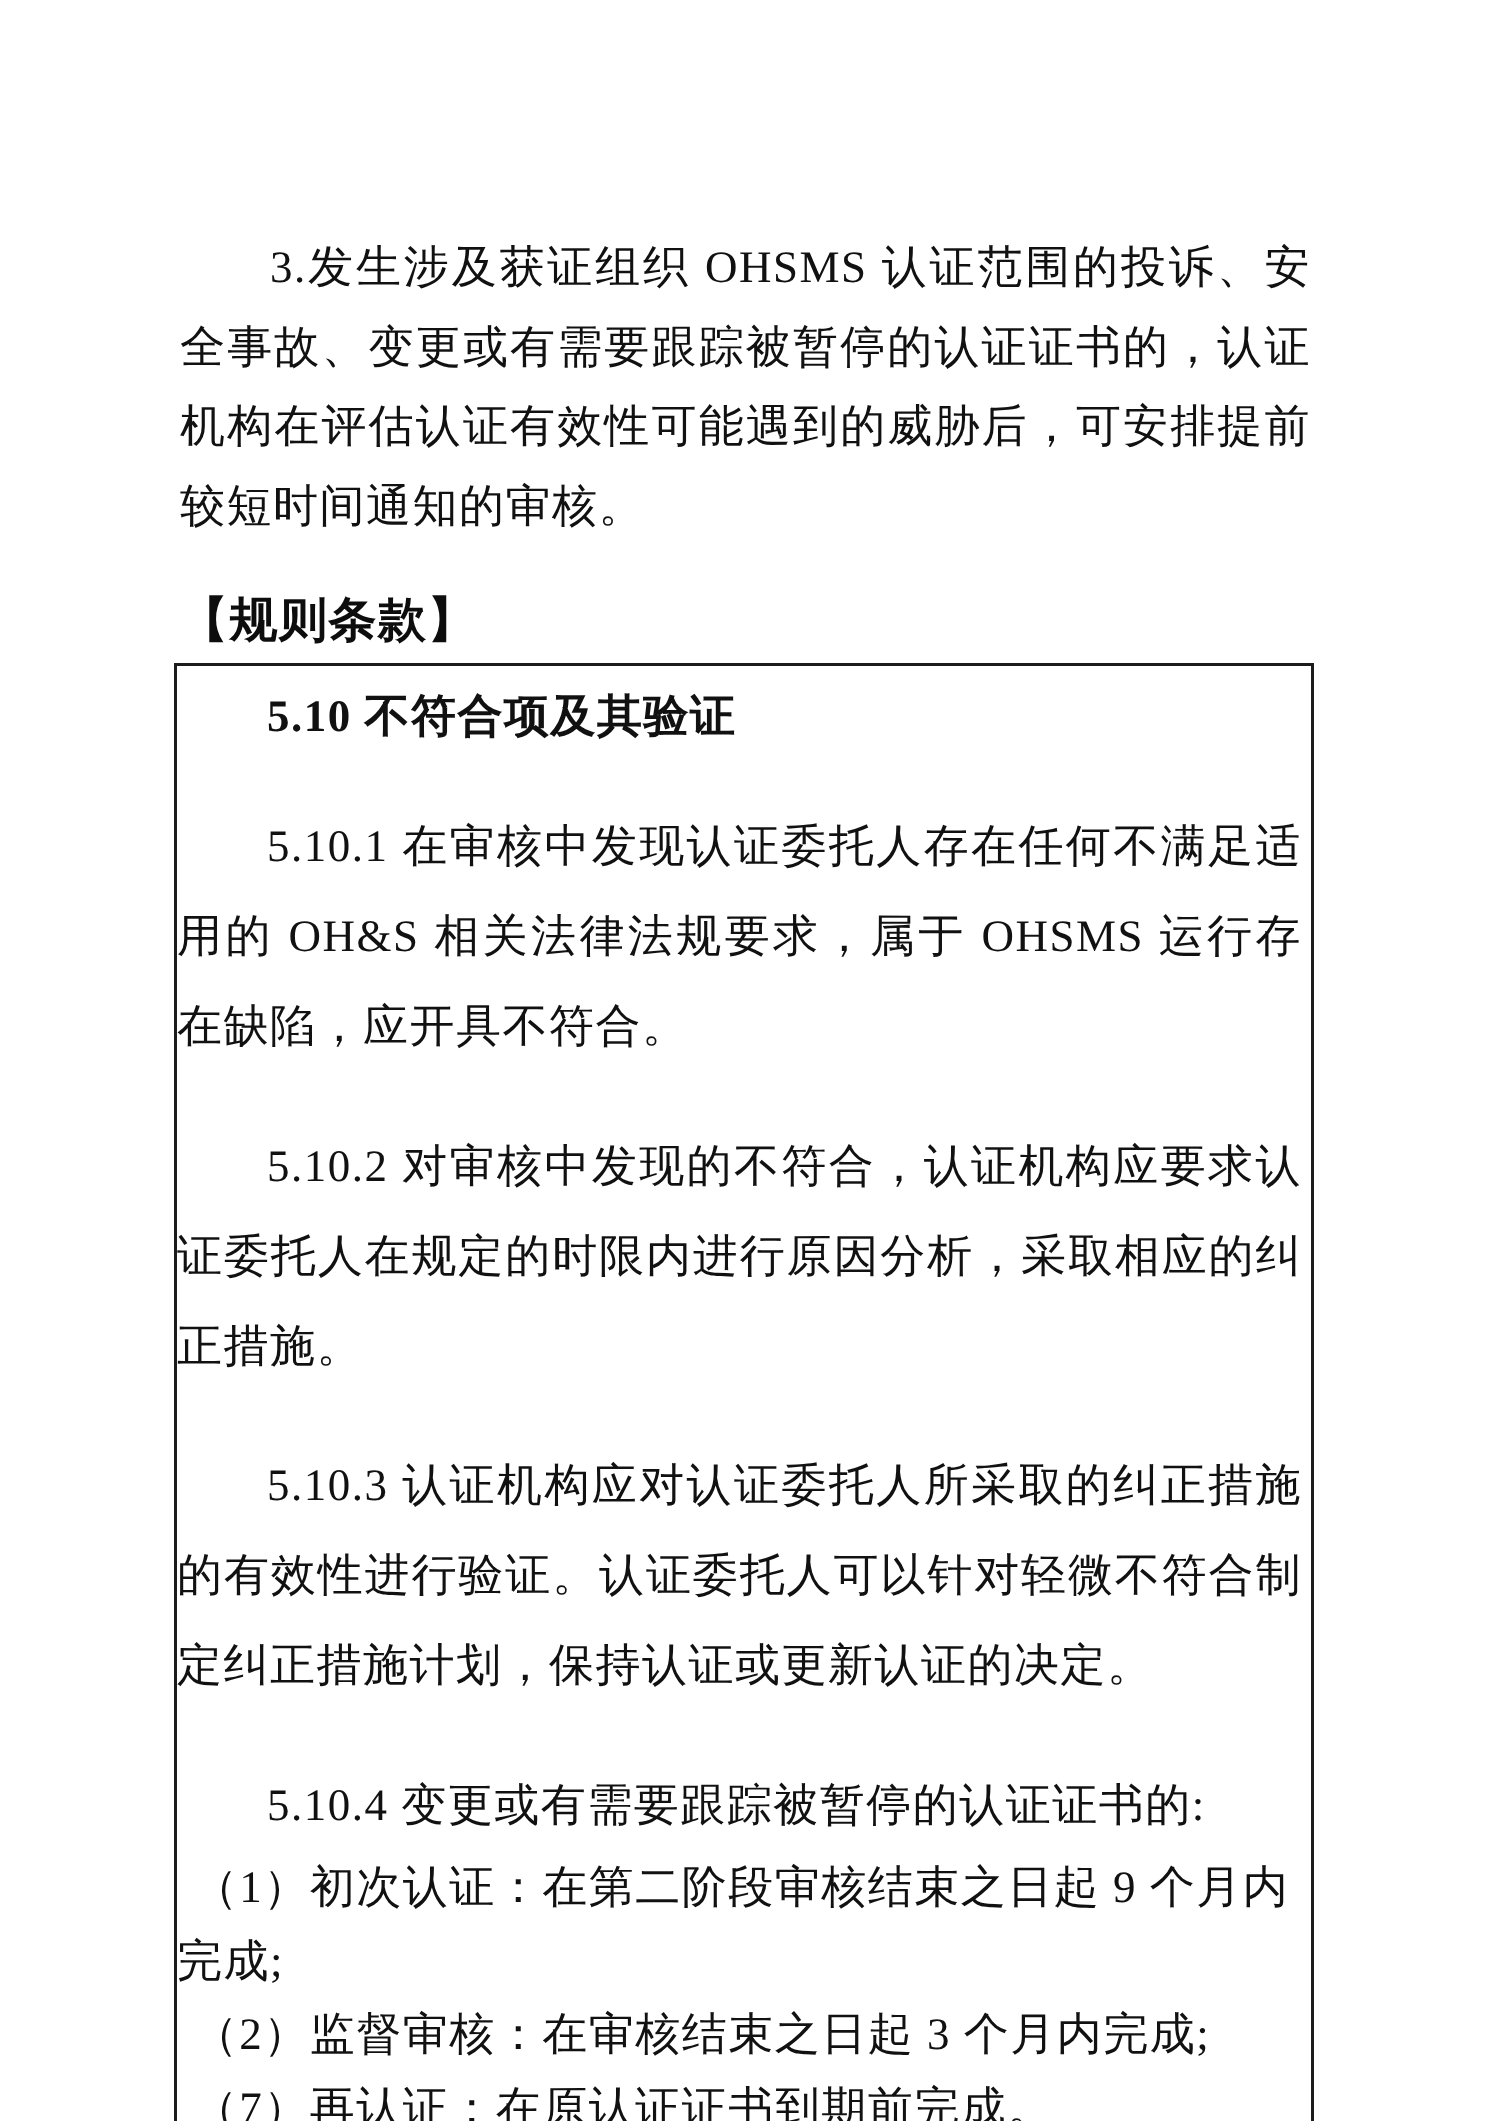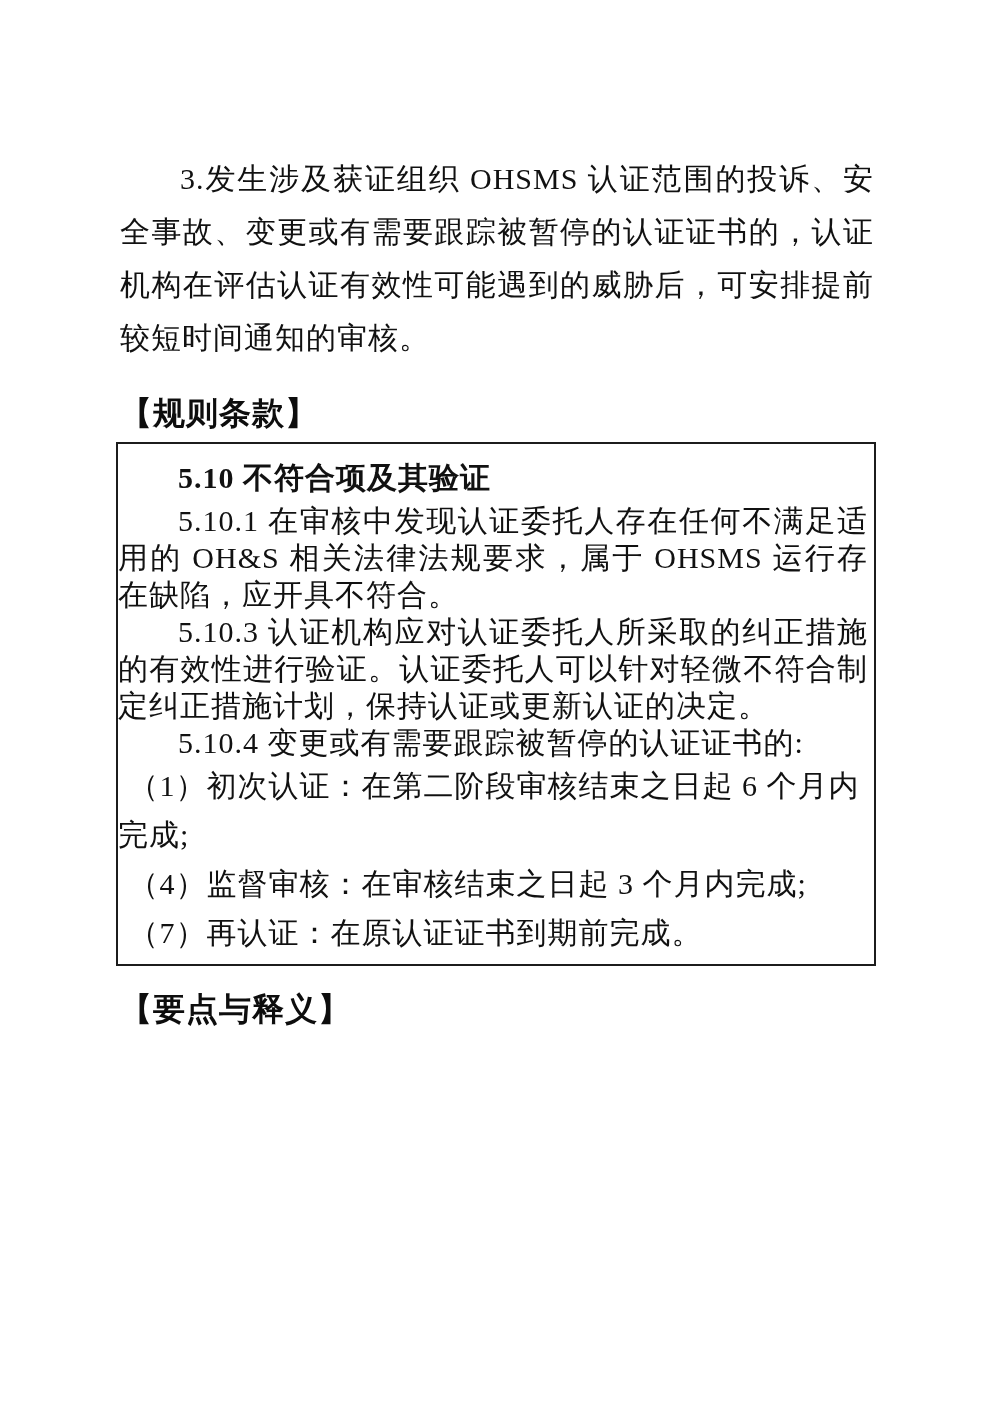--- a/index.html
+++ b/index.html
@@ -42,21 +42,22 @@
     margin-top: 28px;
   }
   .rules-box {
     margin-top: 8px;
     margin-left: -4px;
     margin-right: -2px;
     border: 2px solid #1c1c1c;
     padding: 9px 6px 7px 0;
   }
   .rules-box .body-par {
-    line-height: 37px;
+    line-height: 60px;
+    margin-top: 33px;
   }
   .box-title {
     font-size: 30px;
     line-height: 49px;
     font-weight: bold;
     text-indent: 2em;
     letter-spacing: 1px;
   }
   .list-item {
     font-size: 30px;
@@ -76,28 +77,29 @@
 
     <p class="body-par">3.发生涉及获证组织 OHSMS 认证范围的投诉、安全事故、变更或有需要跟踪被暂停的认证证书的，认证机构在评估认证有效性可能遇到的威胁后，可安排提前较短时间通知的审核。</p>
 
     <div class="section-heading heading-rules">【规则条款】</div>
 
     <div class="rules-box">
       <p class="box-title">5.10  不符合项及其验证</p>
 
       <p class="body-par">5.10.1 在审核中发现认证委托人存在任何不满足适用的 OH&amp;S 相关法律法规要求，属于 OHSMS 运行存在缺陷，应开具不符合。</p>
 
+      <p class="body-par">5.10.2 对审核中发现的不符合，认证机构应要求认证委托人在规定的时限内进行原因分析，采取相应的纠正措施。</p>
 
       <p class="body-par">5.10.3 认证机构应对认证委托人所采取的纠正措施的有效性进行验证。认证委托人可以针对轻微不符合制定纠正措施计划，保持认证或更新认证的决定。</p>
 
       <p class="body-par">5.10.4 变更或有需要跟踪被暂停的认证证书的:</p>
 
-      <p class="list-item">（1）初次认证：在第二阶段审核结束之日起 6 个月内完成;</p>
+      <p class="list-item">（1）初次认证：在第二阶段审核结束之日起 9 个月内完成;</p>
 
-      <p class="list-item">（4）监督审核：在审核结束之日起 3 个月内完成;</p>
+      <p class="list-item">（2）监督审核：在审核结束之日起 3 个月内完成;</p>
 
       <p class="list-item">（7）再认证：在原认证证书到期前完成。</p>
 
     </div>
 
     <div class="section-heading heading-keypoints">【要点与释义】</div>
 
   </div>
 </div>
 

